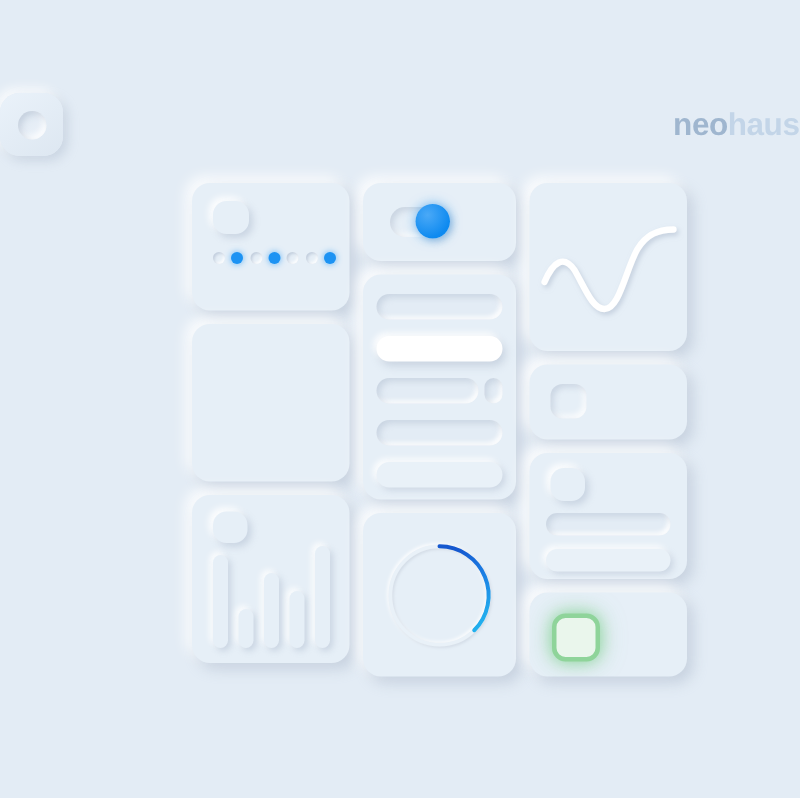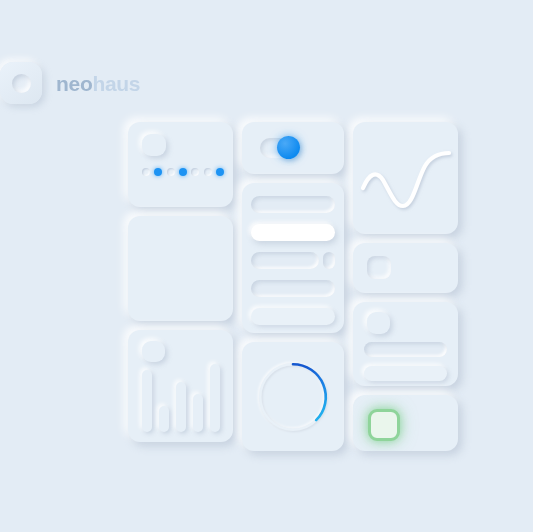--- a/index.html
+++ b/index.html
@@ -17,21 +17,21 @@
 
   
   .brand {
     position: absolute;
     left: 0;
     top: 58px;
     width: 533px;
     height: 50px;
     display: flex;
     align-items: center;
-    justify-content: flex-start;
+    justify-content: space-between;
     gap: 14px;
   }
   .brand-mark {
     width: 42px;
     height: 42px;
     border-radius: 13px;
     background: linear-gradient(145deg, #eaf2fa, #dde7f1);
     box-shadow:
        3px 3px 7px rgba(163,177,198,0.40),
       -3px -3px 7px rgba(255,255,255,0.85);

